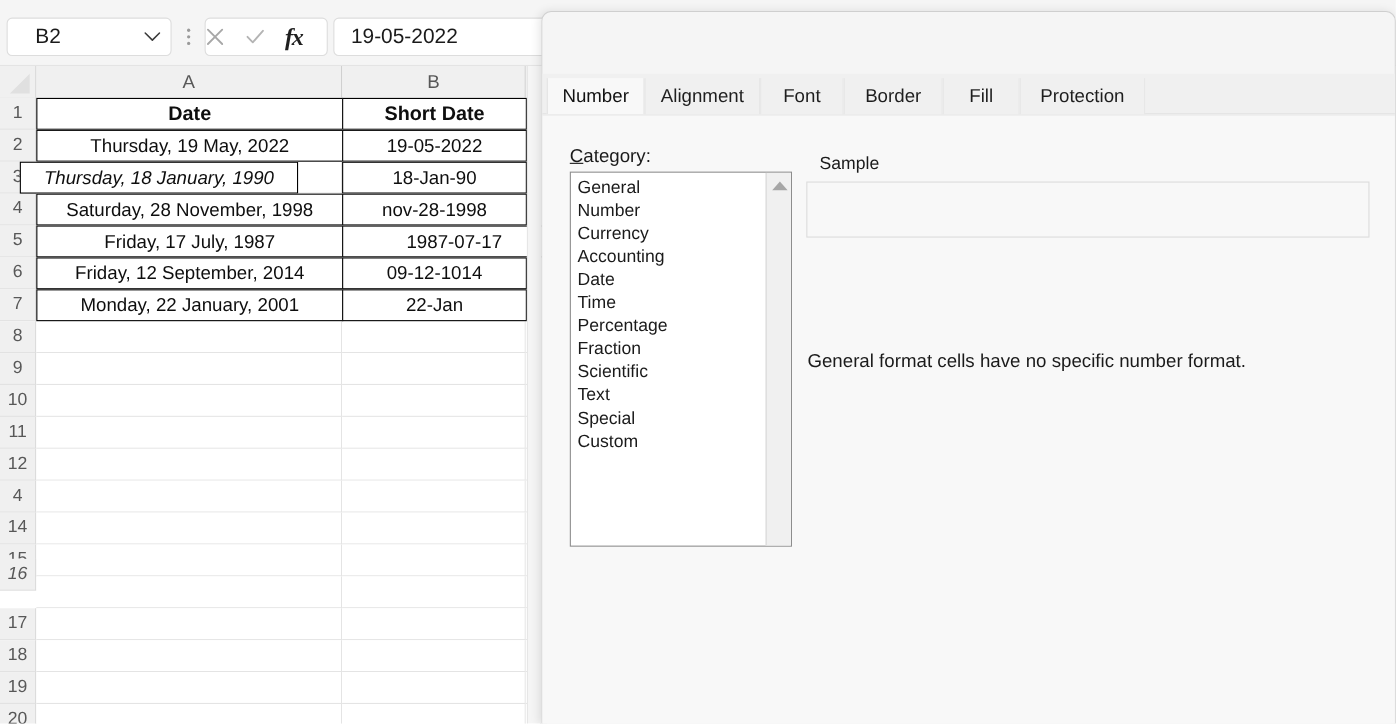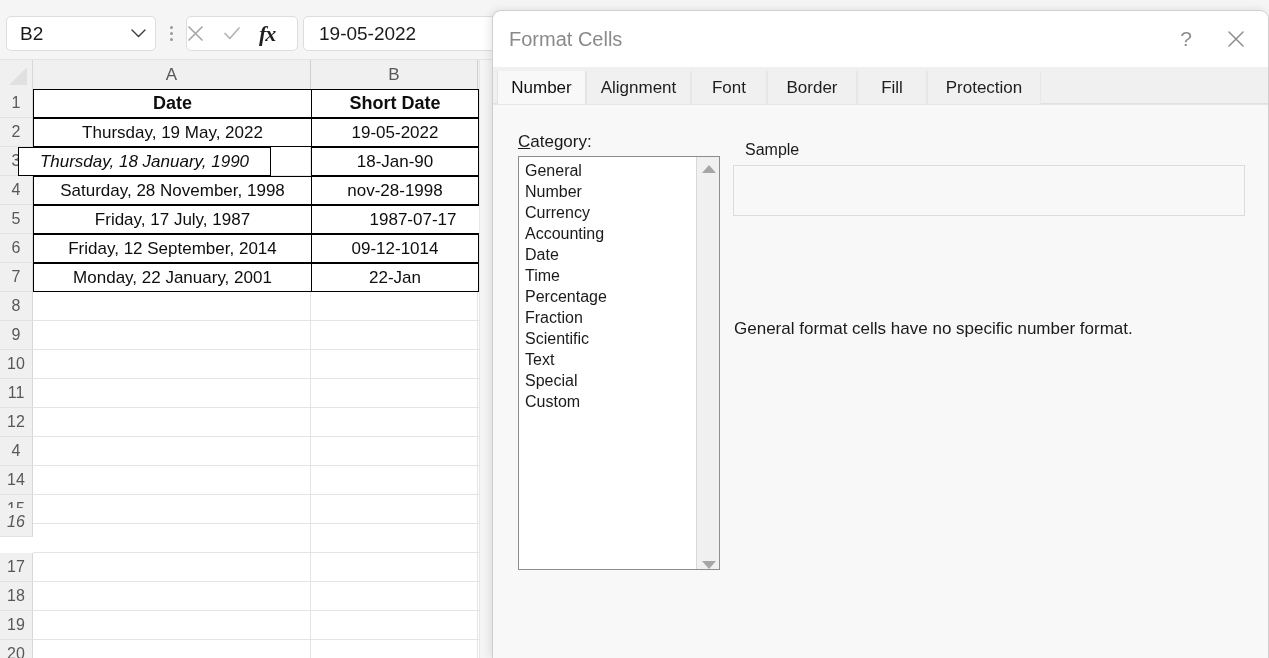--- a/index.html
+++ b/index.html
@@ -17,21 +17,21 @@
   .formula-bar {
     position: absolute; left: 0; top: 0; width: 1269px; height: 60px;
     background: #f5f5f5;
     border-bottom: 1px solid #e4e4e4;
   }
   .name-box {
     position: absolute; left: 6px; top: 16px; width: 150px; height: 35px;
     background: #ffffff;
     border: 1px solid #dddddd;
     border-radius: 5px;
-    display: flex; align-items: center;
+    display: flex; align-items: center; padding-left: 12px;
   }
   .name-box-text {
     font-size: 19px; color: #1a1a1a; padding-left: 13px; flex: 1;
     letter-spacing: .2px;
   }
   .chev {
     width: 26px; height: 100%; display: flex; align-items: center; justify-content: center;
     padding-right: 8px;
   }
   .chev svg { display: block; }
@@ -169,21 +169,21 @@
     border-top: 1px solid #e6e6e6;
   }
 
   .cat-label {
     position: absolute; left: 25px; top: 27px;
     font-size: 17px; color: #1a1a1a;
   }
   .cat-label u { text-decoration: underline; }
 
   .cat-listbox {
-    position: absolute; left: 25px; top: 51px; width: 202px; height: 414px;
+    position: absolute; left: 25px; top: 51px; width: 202px; height: 341px;
     background: #ffffff; border: 1px solid #8d8d8d;
     overflow: hidden;
   }
   .cat-list { position: absolute; left: 0; top: 3px; width: 180px; }
   .cat-item {
     height: 21px; line-height: 21px;
     padding-left: 6px;
     font-size: 16px; color: #1a1a1a;
     white-space: nowrap;
   }
@@ -366,29 +366,20 @@
         <div class="data-cell" style="left: 33px; width: 279px; top: 174px;">Friday, 12 September, 2014</div>
         <div class="data-cell" style="left: 311px; width: 168px; top: 174px;">09-12-1014</div>
         <div class="data-cell" style="left: 33px; width: 279px; top: 203px;">Monday, 22 January, 2001</div>
         <div class="data-cell" style="left: 311px; width: 168px; top: 203px;">22-Jan</div>
       </div>
     <div class="v-scroll"></div>
   </div>
 
   <div class="dialog">
 
-    <div class="dlg-titlebar">
-      <span class="dlg-title">Format Cells</span>
-      <span class="dlg-help">?</span>
-      <span class="dlg-close">
-        <svg width="20" height="20" viewBox="0 0 20 20">
-            <path d="M3 3 L17 17 M17 3 L3 17" fill="none" stroke="#8d8d8d" stroke-width="1.5" stroke-linecap="round"></path>
-          </svg>
-      </span>
-    </div>
 
     <div class="tabstrip">
       <div id="tabs">
           <div class="tab active" style="left: 4px; width: 89px;">Number</div>
           <div class="tab" style="left: 93px; width: 105px;">Alignment</div>
           <div class="tab" style="left: 198px; width: 76px;">Font</div>
           <div class="tab" style="left: 274px; width: 90px;">Border</div>
           <div class="tab" style="left: 364px; width: 70px;">Fill</div>
           <div class="tab" style="left: 434px; width: 114px;">Protection</div>
         </div>

